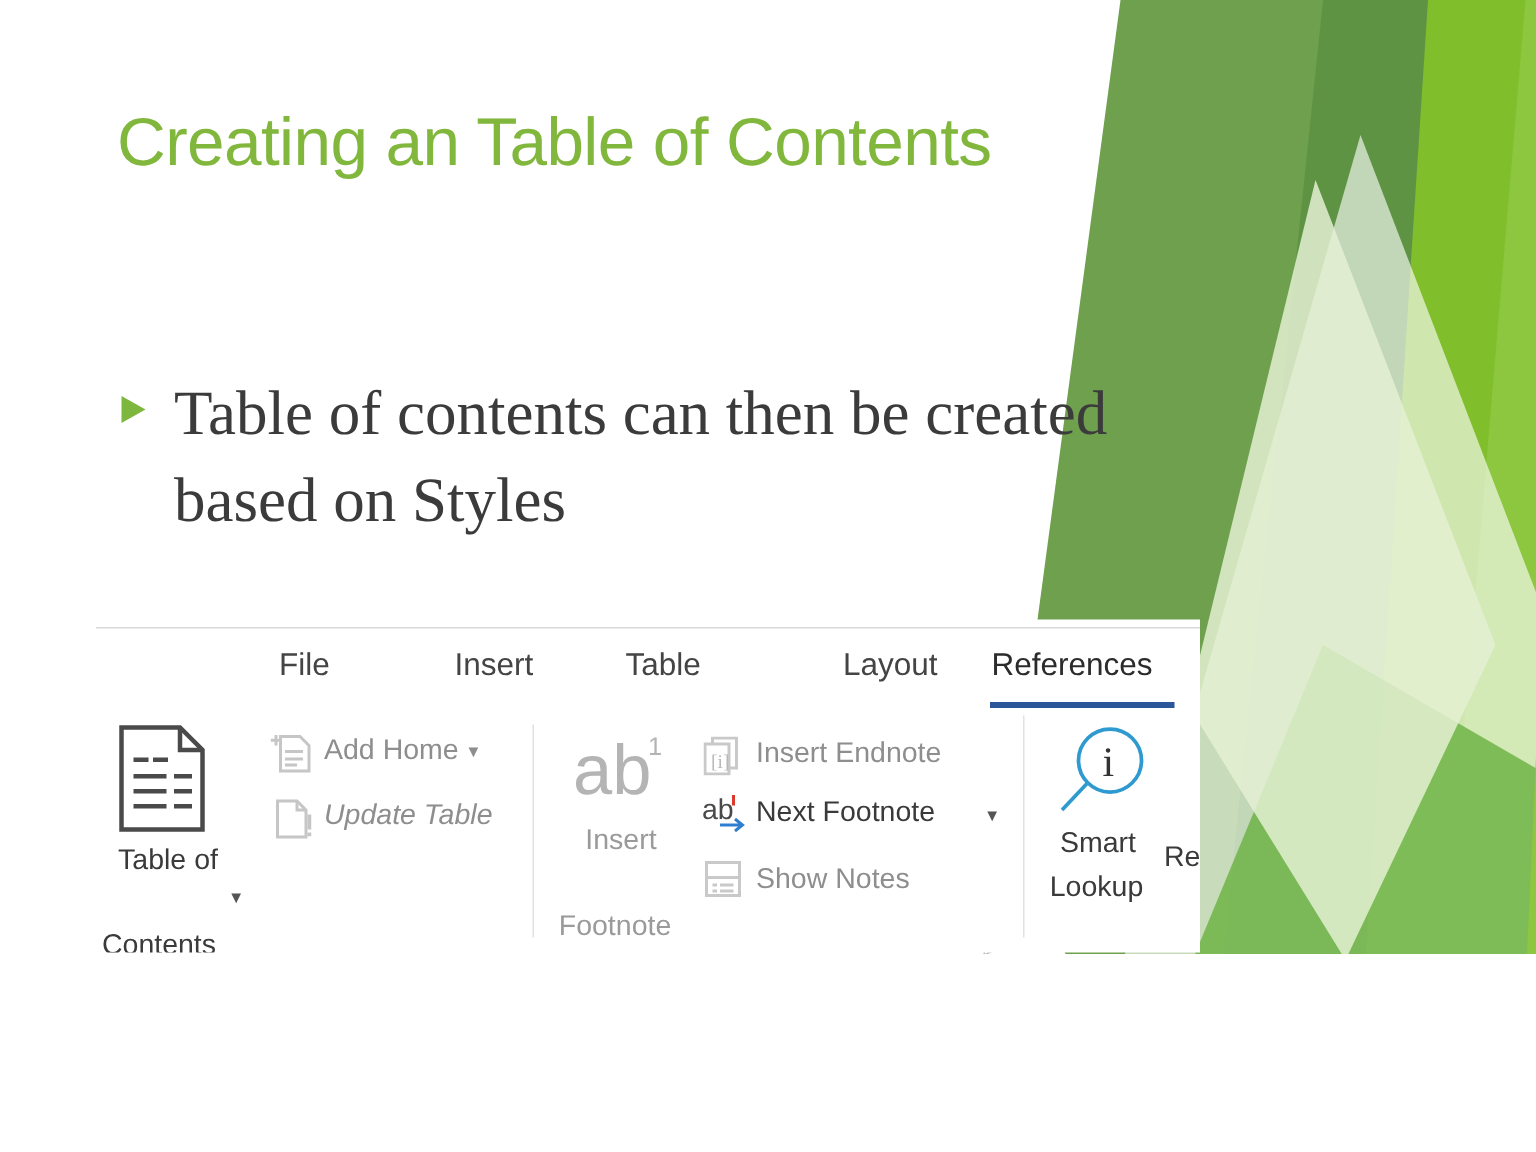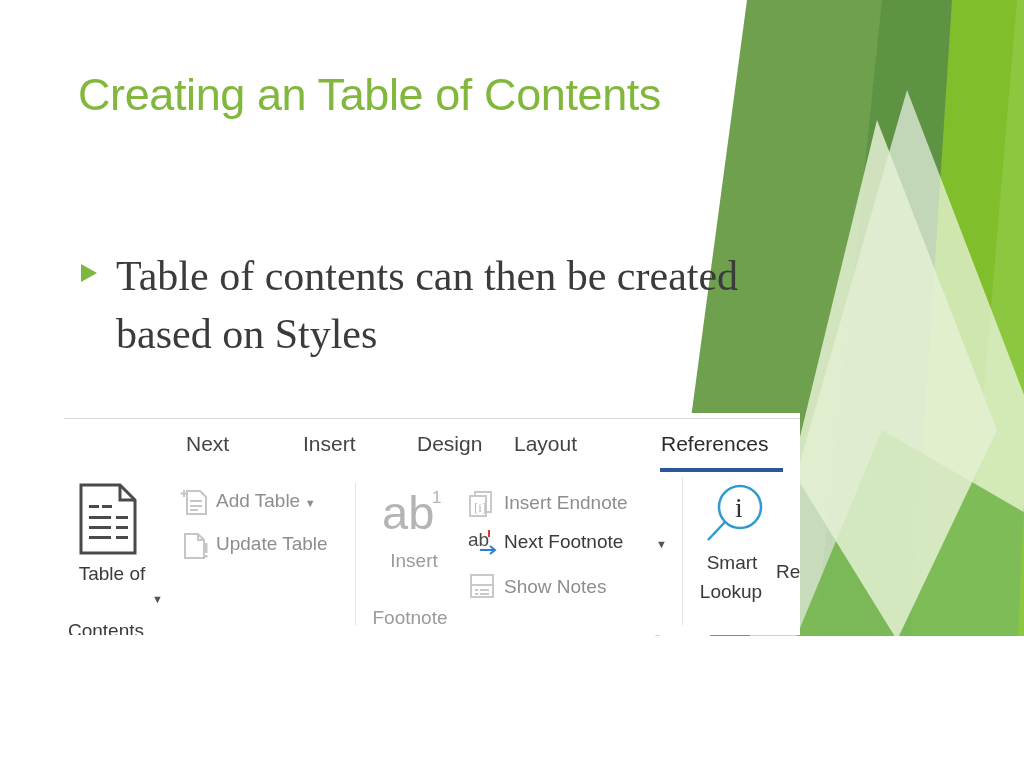--- a/index.html
+++ b/index.html
@@ -205,27 +205,27 @@
     </div>
   </div>
 
   <div class="ribbon">
 
     <div class="ribbon-topline"></div>
 
     <div class="tabs">
 
 
-      <div class="tab" style="left:122px;">Next</div>
+      <div class="tab" style="left:122px;">File</div>
 
       <div class="tab" style="left:239px;">Insert</div>
 
-      <div class="tab" style="left:353px;">Design</div>
-
-      <div class="tab" style="left:450px;">Layout</div>
+      <div class="tab" style="left:353px;">Table</div>
+
+      <div class="tab" style="left:498px;">Layout</div>
 
       <div class="tab tab-active" style="left:597px;">References</div>
 
       <div class="tab-underline" style="left:596px; top:46px; width:123px;"></div>
     </div>
 
     <div class="sep" style="left:291px; top:70px; height:142px;"></div>
     <div class="sep" style="left:618px; top:64px; height:148px;"></div>
 
     <div class="icon-holder" style="left:14px; top:70px;">
@@ -252,33 +252,33 @@
     <div class="icon-holder" style="left:116px; top:74px;">
       <svg width="30" height="30" viewBox="0 0 30 30" xmlns="http://www.w3.org/2000/svg">
         <path d="M7 4 H20 L26 10 V27 H7 Z" fill="#ffffff" stroke="#c6c6c6" stroke-width="2"></path>
         <rect x="10" y="13" width="12" height="2" fill="#c6c6c6"></rect>
         <rect x="10" y="18" width="12" height="2" fill="#c6c6c6"></rect>
         <rect x="10" y="22" width="8" height="2" fill="#c6c6c6"></rect>
         <path d="M4 3 V10 M0.5 6.5 H7.5" stroke="#c6c6c6" stroke-width="2"></path>
       </svg>
     </div>
     <div class="ri" style="left:152px; top:77px;">
-      <span class="ri-label">Add Table</span>
+      <span class="ri-label">Add Home</span>
       <span class="caret"> ▼</span>
     </div>
 
     <div class="icon-holder" style="left:116px; top:118px;">
       <svg width="30" height="30" viewBox="0 0 30 30" xmlns="http://www.w3.org/2000/svg">
         <path d="M5 3 H18 L24 9 V27 H5 Z" fill="#ffffff" stroke="#c6c6c6" stroke-width="2"></path>
         <path d="M18 3 V9 H24" fill="none" stroke="#c6c6c6" stroke-width="2"></path>
         <rect x="25" y="12" width="2.5" height="10" fill="#c6c6c6"></rect>
         <rect x="25" y="24" width="2.5" height="2.5" fill="#c6c6c6"></rect>
       </svg>
     </div>
-    <div class="ri" style="left:152px; top:120px;">
+    <div class="ri" style="left:152px; top:120px;font-style:italic;">
       <span class="ri-label">Update Table</span>
     </div>
 
     <div class="icon-holder" style="left:318px; top:72px;">
       <svg width="66" height="54" viewBox="0 0 66 54" xmlns="http://www.w3.org/2000/svg">
         <text x="0" y="44" font-family="Liberation Sans, sans-serif" font-size="47" fill="#b4b4b4">ab</text>
         <text x="50" y="18" font-family="Liberation Sans, sans-serif" font-size="17" fill="#b4b4b4">1</text>
       </svg>
     </div>
     <div class="big-label gray" style="left:302px; top:134px; width:96px;">Insert</div>

